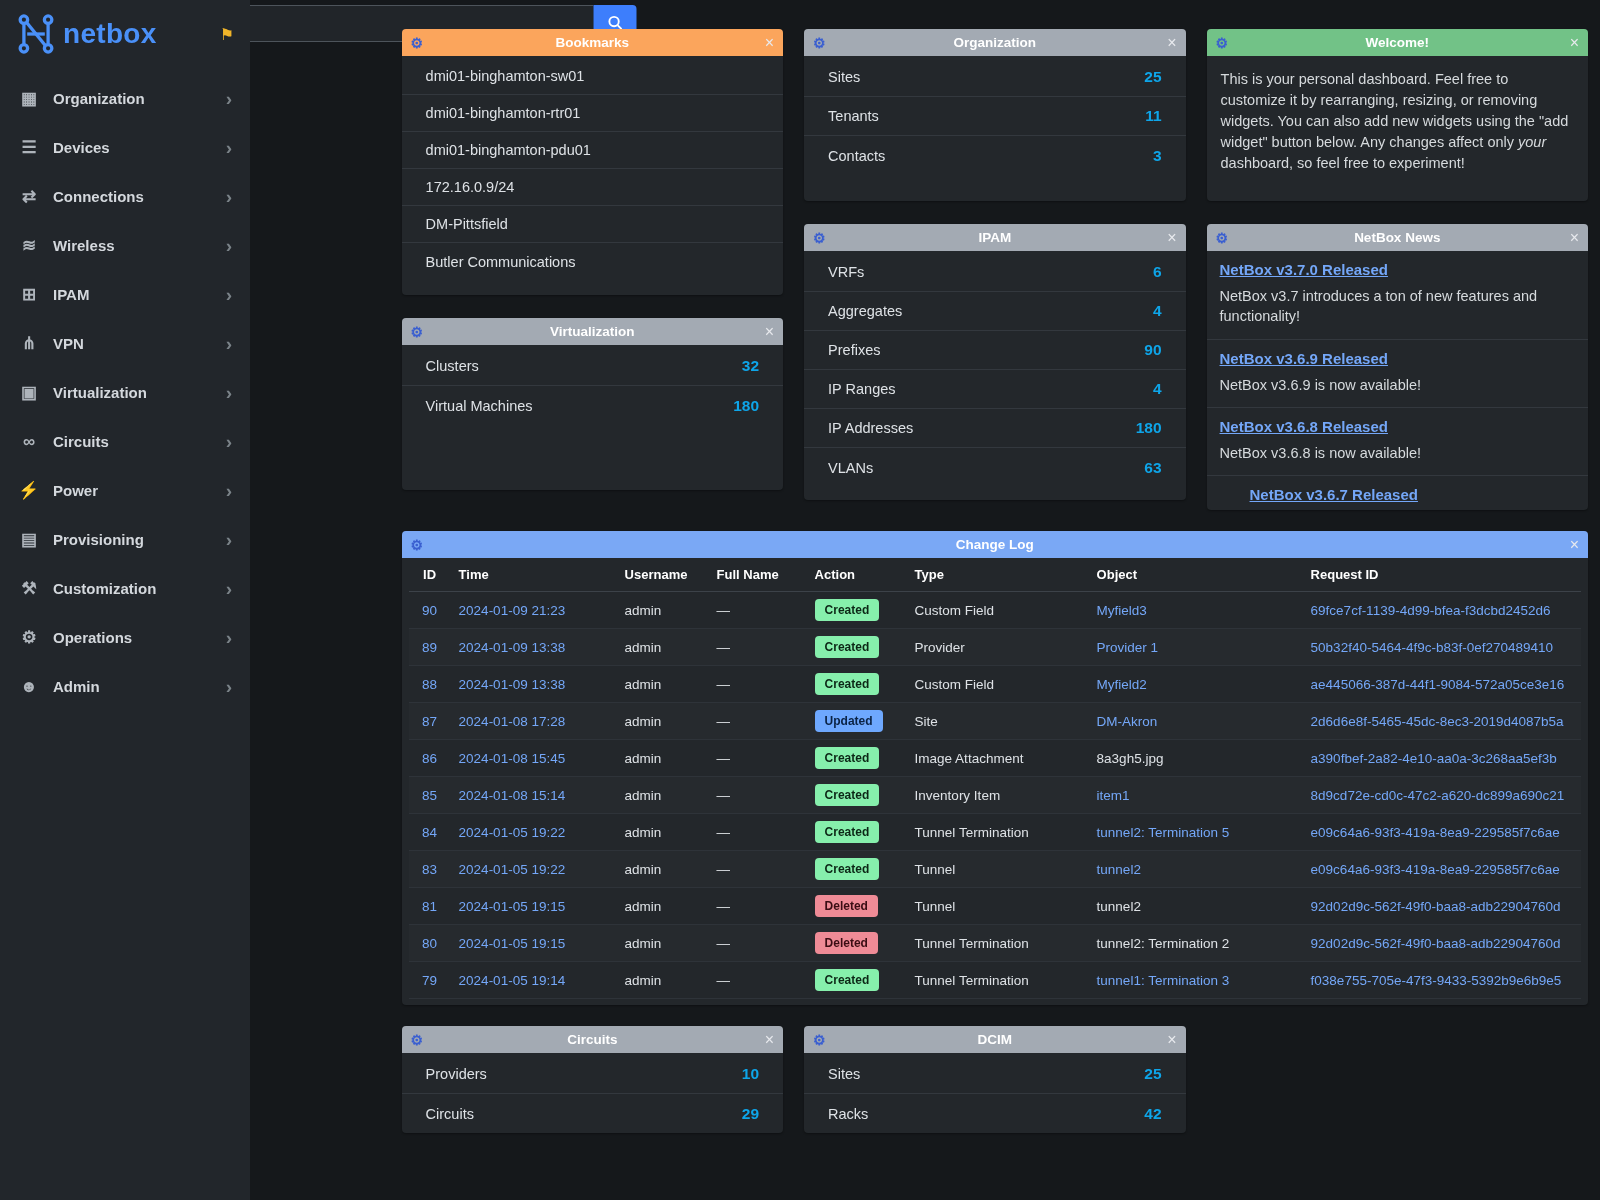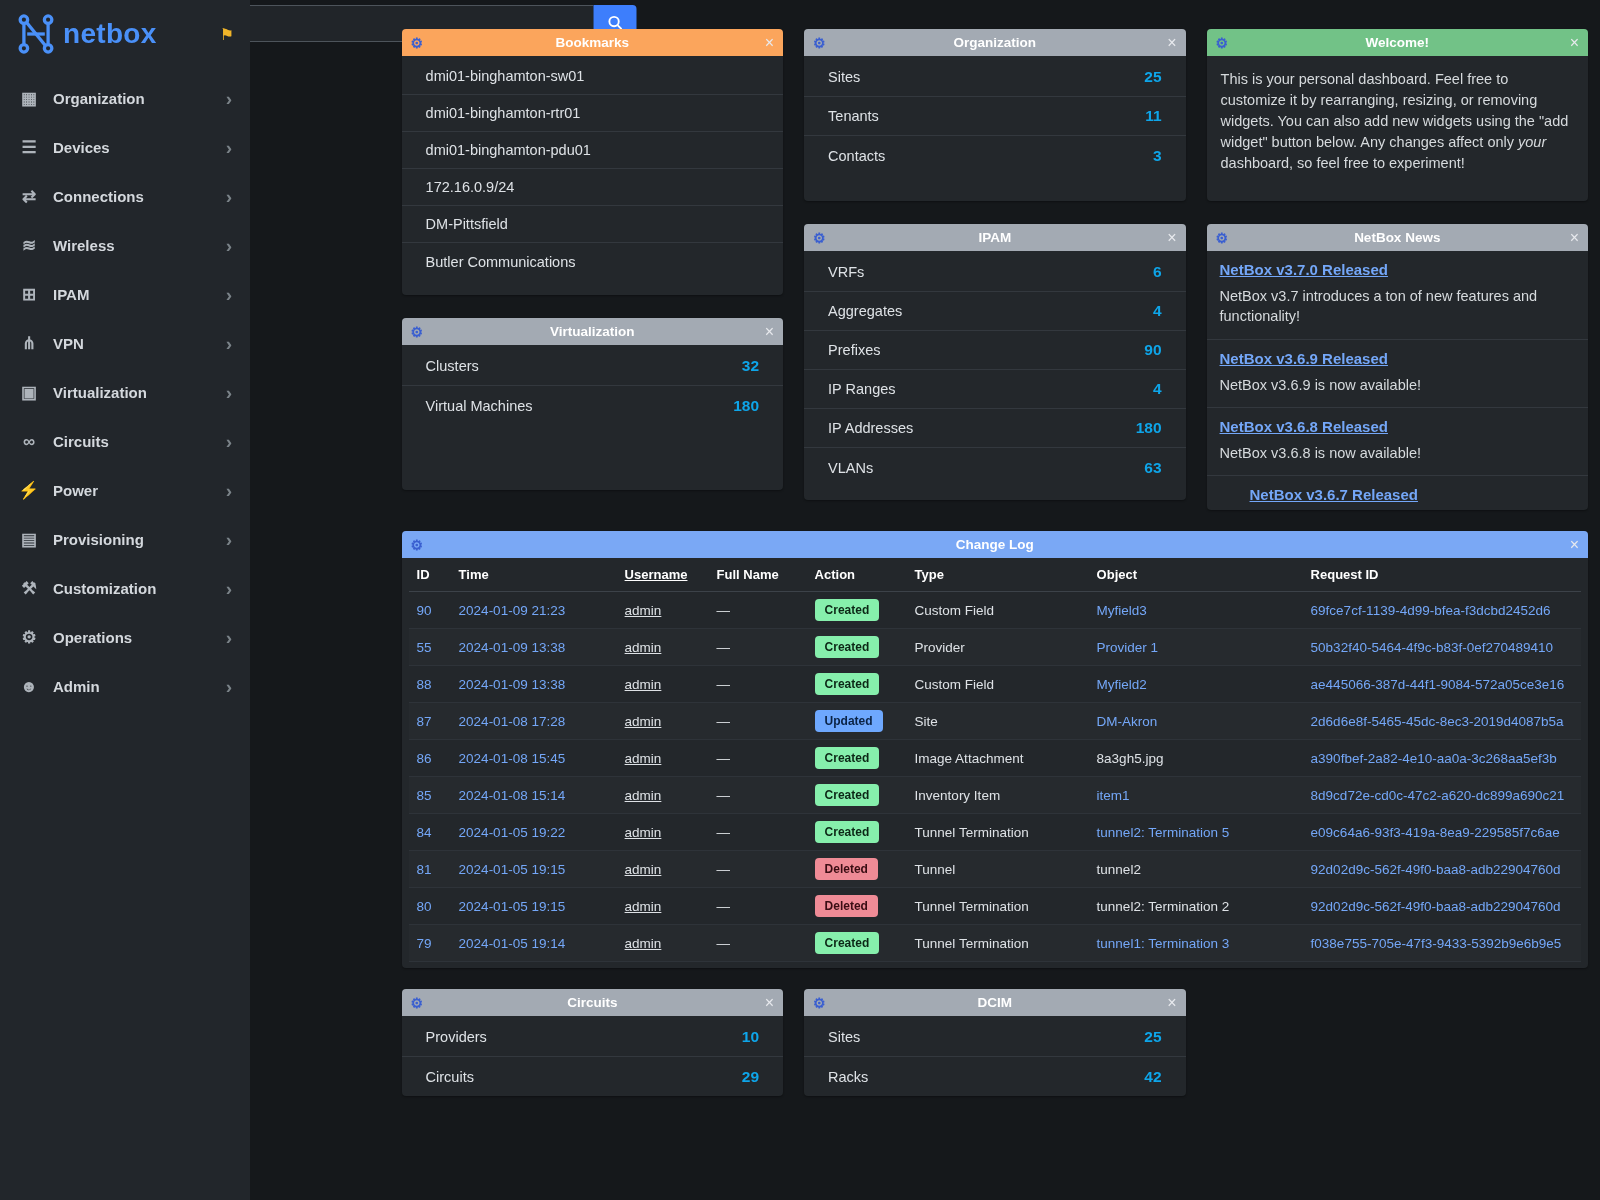--- a/index.html
+++ b/index.html
@@ -75,23 +75,23 @@
 
   .news-item { padding: 10px 13px 12px; border-bottom: 1px solid #33383e; }
   .news-item:last-child { border-bottom: none; padding-left: 43px; }
   .news-title { color: #74a7f8; font-weight: 700; font-size: 15px; text-decoration: underline; cursor: pointer; }
   .news-desc { margin-top: 7px; font-size: 14.5px; color: #d6dadd; line-height: 1.4; }
 
   
   .changelog { margin-top: 21px; }
   .cl-table-wrap { padding: 0 7px 6px; }
   .cl-table { width: 100%; border-collapse: collapse; table-layout: fixed; }
-  .cl-table th:nth-child(1), .cl-table td:nth-child(1) { width: 42px; }
+  .cl-table th:nth-child(1), .cl-table td:nth-child(1) { width: 42px; text-align: center; }
   .cl-table th:nth-child(2), .cl-table td:nth-child(2) { width: 166px; }
-  .cl-table th:nth-child(3), .cl-table td:nth-child(3) { width: 92px; text-decoration: underline; }
+  .cl-table th:nth-child(3), .cl-table td:nth-child(3) { width: 92px; }
   .cl-table th:nth-child(4), .cl-table td:nth-child(4) { width: 98px; }
   .cl-table th:nth-child(5), .cl-table td:nth-child(5) { width: 100px; }
   .cl-table th:nth-child(6), .cl-table td:nth-child(6) { width: 182px; }
   .cl-table th:nth-child(7), .cl-table td:nth-child(7) { width: 214px; }
   .cl-table th { text-align: left; font-size: 13px; font-weight: 700; color: #fff;
                  padding: 9px 8px; border-bottom: 1px solid #3c4249; }
   .cl-table td { font-size: 13.5px; padding: 0 8px; height: 37px; border-bottom: 1px solid #2e3339;
                  white-space: nowrap; overflow: hidden; text-overflow: ellipsis; }
   .cl-table tbody tr:nth-child(even) { background: rgba(255,255,255,.015); }
   .tlink { color: #74a7f8; text-decoration: none; cursor: pointer; }
@@ -367,21 +367,21 @@
                 <td><a class="tlink">90</a></td>
                 <td><a class="tlink">2024-01-09 21:23</a></td>
                 <td><span>admin</span></td>
                 <td><span>—</span></td>
                 <td><span class="badge badge-created">Created</span></td>
                 <td><span>Custom Field</span></td>
                 <td><a class="tlink">Myfield3</a></td>
                 <td><a class="tlink">69fce7cf-1139-4d99-bfea-f3dcbd2452d6</a></td>
               </tr>
               <tr>
-                <td><a class="tlink">55</a></td>
+                <td><a class="tlink">89</a></td>
                 <td><a class="tlink">2024-01-09 13:38</a></td>
                 <td><span>admin</span></td>
                 <td><span>—</span></td>
                 <td><span class="badge badge-created">Created</span></td>
                 <td><span>Provider</span></td>
                 <td><a class="tlink">Provider 1</a></td>
                 <td><a class="tlink">50b32f40-5464-4f9c-b83f-0ef270489410</a></td>
               </tr>
               <tr>
                 <td><a class="tlink">88</a></td>
@@ -427,20 +427,30 @@
                 <td><a class="tlink">84</a></td>
                 <td><a class="tlink">2024-01-05 19:22</a></td>
                 <td><span>admin</span></td>
                 <td><span>—</span></td>
                 <td><span class="badge badge-created">Created</span></td>
                 <td><span>Tunnel Termination</span></td>
                 <td><a class="tlink">tunnel2: Termination 5</a></td>
                 <td><a class="tlink">e09c64a6-93f3-419a-8ea9-229585f7c6ae</a></td>
               </tr>
               <tr>
+                <td><a class="tlink">83</a></td>
+                <td><a class="tlink">2024-01-05 19:22</a></td>
+                <td><span>admin</span></td>
+                <td><span>—</span></td>
+                <td><span class="badge badge-created">Created</span></td>
+                <td><span>Tunnel</span></td>
+                <td><a class="tlink">tunnel2</a></td>
+                <td><a class="tlink">e09c64a6-93f3-419a-8ea9-229585f7c6ae</a></td>
+              </tr>
+              <tr>
                 <td><a class="tlink">81</a></td>
                 <td><a class="tlink">2024-01-05 19:15</a></td>
                 <td><span>admin</span></td>
                 <td><span>—</span></td>
                 <td><span class="badge badge-deleted">Deleted</span></td>
                 <td><span>Tunnel</span></td>
                 <td><span>tunnel2</span></td>
                 <td><a class="tlink">92d02d9c-562f-49f0-baa8-adb22904760d</a></td>
               </tr>
               <tr>

